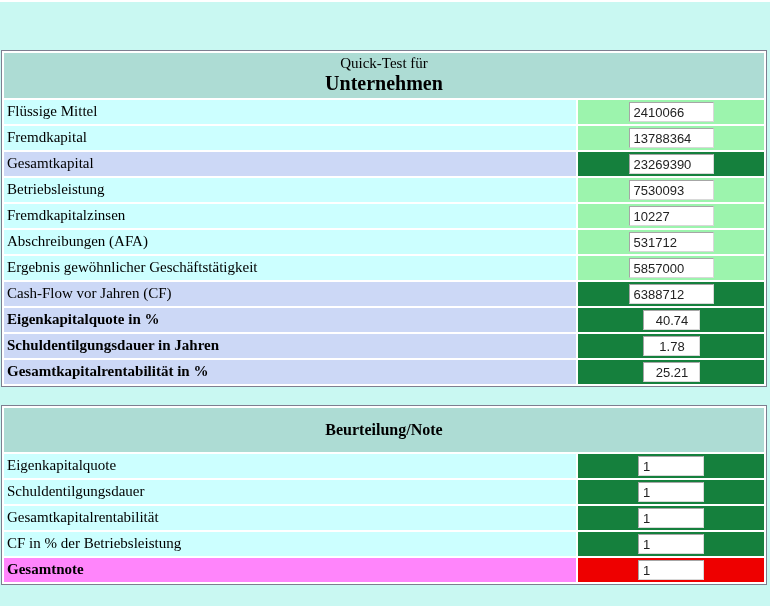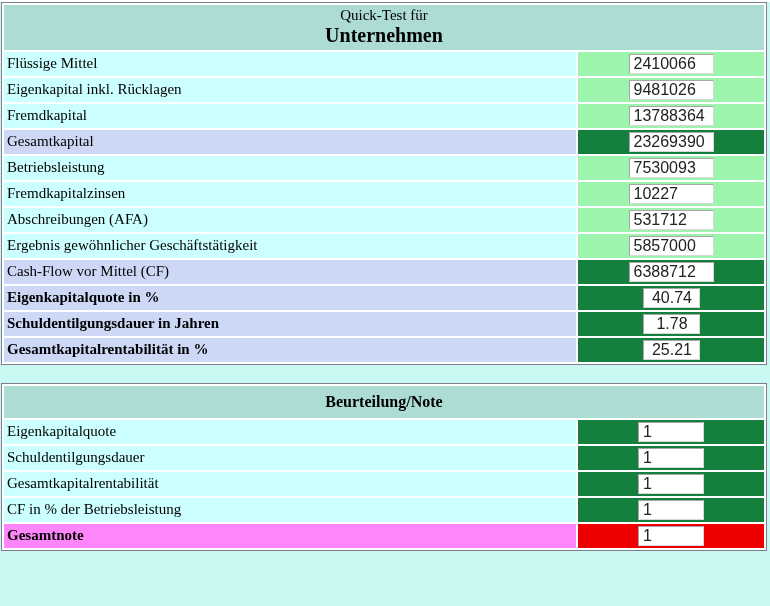--- a/index.html
+++ b/index.html
@@ -13,33 +13,34 @@
   .top-strip { height: 2px; background: #ffffff; }
 
   table.qt {
     border-collapse: separate;
     border-spacing: 2px;
     background: #ffffff;            
     border: 1px solid #7e7e90;
     width: 766px;
     margin-left: 1px;
     table-layout: fixed;
+    margin-top: 48px;
   }
   table.t2 { margin-top: 18px; }
 
   th.tbl-header {
     background: #addcd4;
     text-align: center;
     font-weight: normal;
     padding: 2px 0 3px 0;
     color: #000;
   }
   .hdr-line1 { font-size: 15px; display: block; }
   .hdr-line2 { font-size: 20px; font-weight: bold; display: block; }
-  table.t2 th.tbl-header { font-size: 16px; font-weight: bold; height: 20px; padding: 6px 0; }
+  table.t2 th.tbl-header { font-size: 16px; font-weight: bold; height: 20px; padding: 12px 0; }
 
   td { height: 22px; font-size: 15px; color: #000; overflow: hidden; }
   td.label { padding: 0 0 1px 3px; }
   td.inputcell { text-align: center; }
 
   .bold { font-weight: bold; }
   .bg-cyan    { background: #ccffff; }
   .bg-lav     { background: #ccd8f6; }
   .bg-green   { background: #9cf4ad; }
   .bg-salmon  { background: #15803d; }
@@ -48,21 +49,21 @@
   .bg-magenta { background: #ff85fb; }
 
   input.val {
     height: 20px;
     box-sizing: border-box;
     border: 1px solid #a6a6a6;
     border-bottom-color: #d8d8d8;
     border-right-color: #d8d8d8;
     background: #ffffff;
     font-family: "Liberation Sans", sans-serif;
-    font-size: 16px;
+    font-size: 13px;
     padding: 0 2px 0 4px;
     vertical-align: middle;
     color: #222;
   }
   input.w-l { width: 85px; }
   input.w-s { width: 57px; text-align: center; }
   input.w-m { width: 66px; }
 </style>
 </head>
 <body>
@@ -79,24 +80,20 @@
     <th class="tbl-header" colspan="2">
       <span class="hdr-line1">Quick-Test für</span>
       <span class="hdr-line2">Unternehmen</span>
     </th>
   </tr>
   <tr>
     <td class="label bg-cyan">Flüssige Mittel</td>
     <td class="inputcell bg-green"><input class="val w-l" value="2410066" style=""></td>
   </tr>
   <tr>
-    <td class="label bg-cyan">Eigenkapital inkl. Rücklagen</td>
-    <td class="inputcell bg-green"><input class="val w-l" value="9481026" style=""></td>
-  </tr>
-  <tr>
     <td class="label bg-cyan">Fremdkapital</td>
     <td class="inputcell bg-green"><input class="val w-l" value="13788364" style=""></td>
   </tr>
   <tr>
     <td class="label bg-lav">Gesamtkapital</td>
     <td class="inputcell bg-salmon"><input class="val w-l" value="23269390" style=""></td>
   </tr>
   <tr>
     <td class="label bg-cyan">Betriebsleistung</td>
     <td class="inputcell bg-green"><input class="val w-l" value="7530093" style=""></td>
@@ -107,21 +104,21 @@
   </tr>
   <tr>
     <td class="label bg-cyan">Abschreibungen (AFA)</td>
     <td class="inputcell bg-green"><input class="val w-l" value="531712" style=""></td>
   </tr>
   <tr>
     <td class="label bg-cyan">Ergebnis gewöhnlicher Geschäftstätigkeit</td>
     <td class="inputcell bg-green"><input class="val w-l" value="5857000" style=""></td>
   </tr>
   <tr>
-    <td class="label bg-lav">Cash-Flow vor Mittel (CF)</td>
+    <td class="label bg-lav">Cash-Flow vor Jahren (CF)</td>
     <td class="inputcell bg-salmon"><input class="val w-l" value="6388712" style=""></td>
   </tr>
   <tr>
     <td class="label bg-lav bold">Eigenkapitalquote in %</td>
     <td class="inputcell bg-salmon"><input class="val w-s" value="40.74" style=""></td>
   </tr>
   <tr>
     <td class="label bg-lav bold">Schuldentilgungsdauer in Jahren</td>
     <td class="inputcell bg-salmon"><input class="val w-s" value="1.78" style=""></td>
   </tr>

